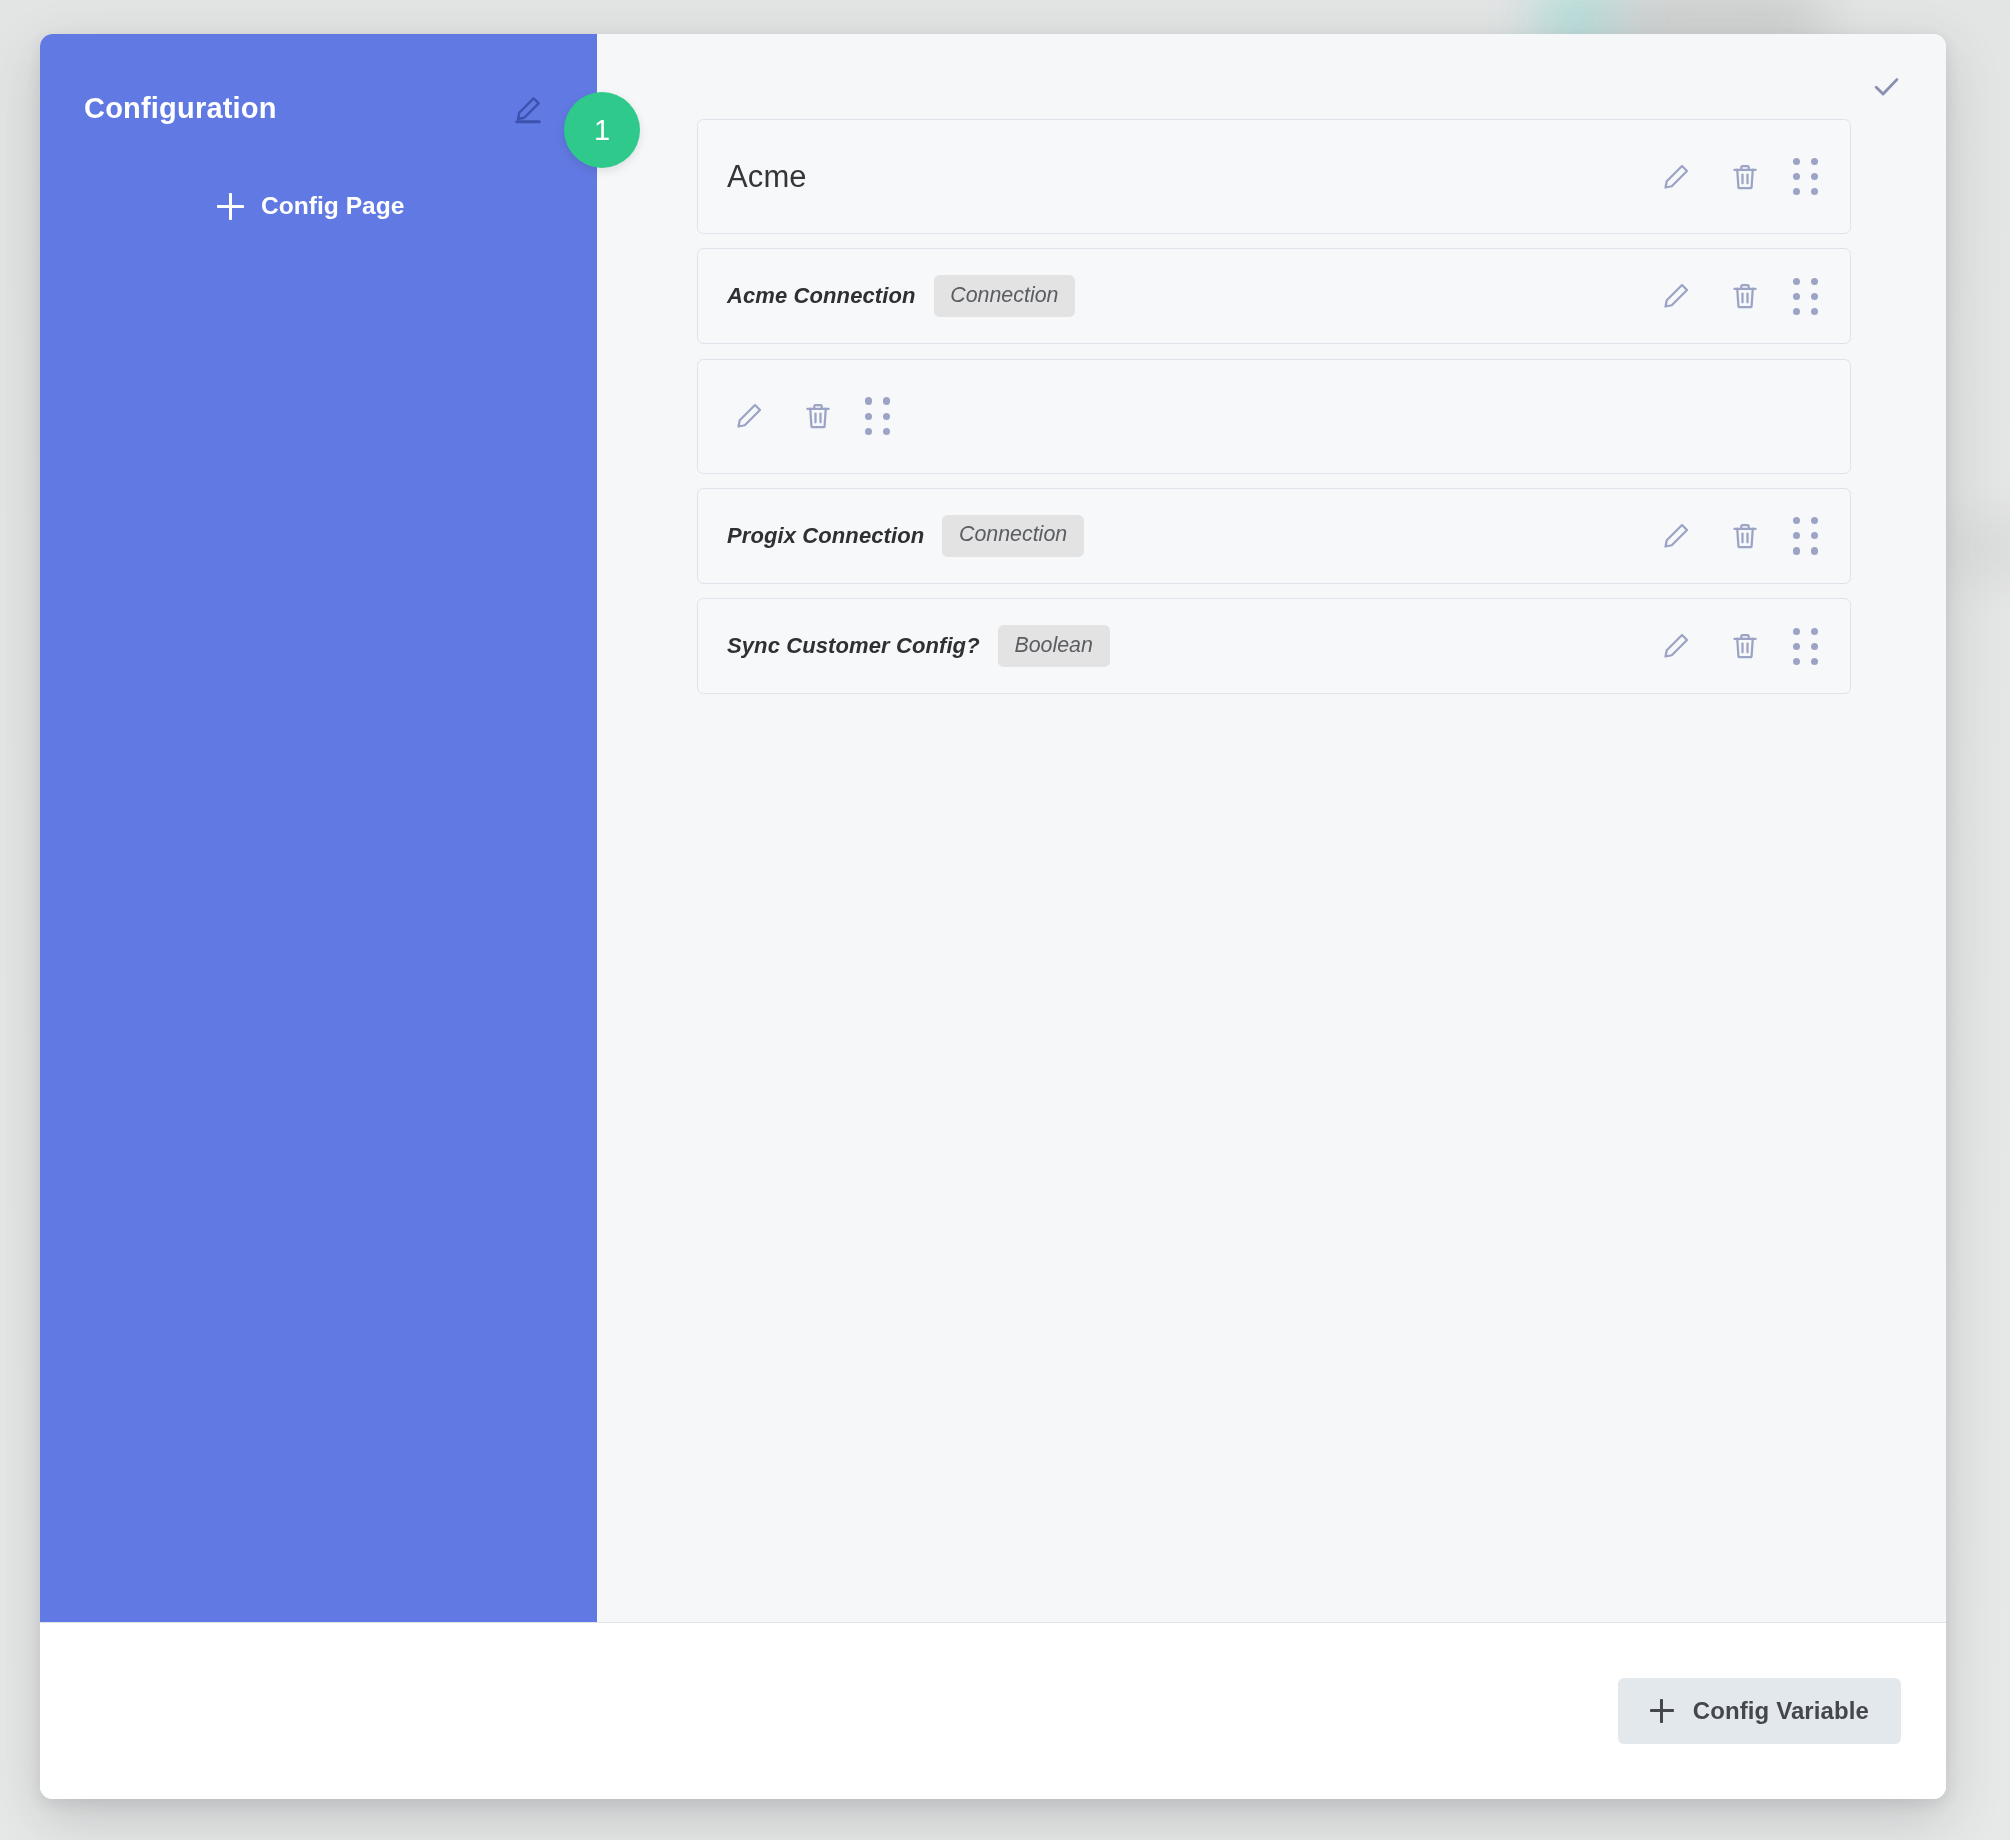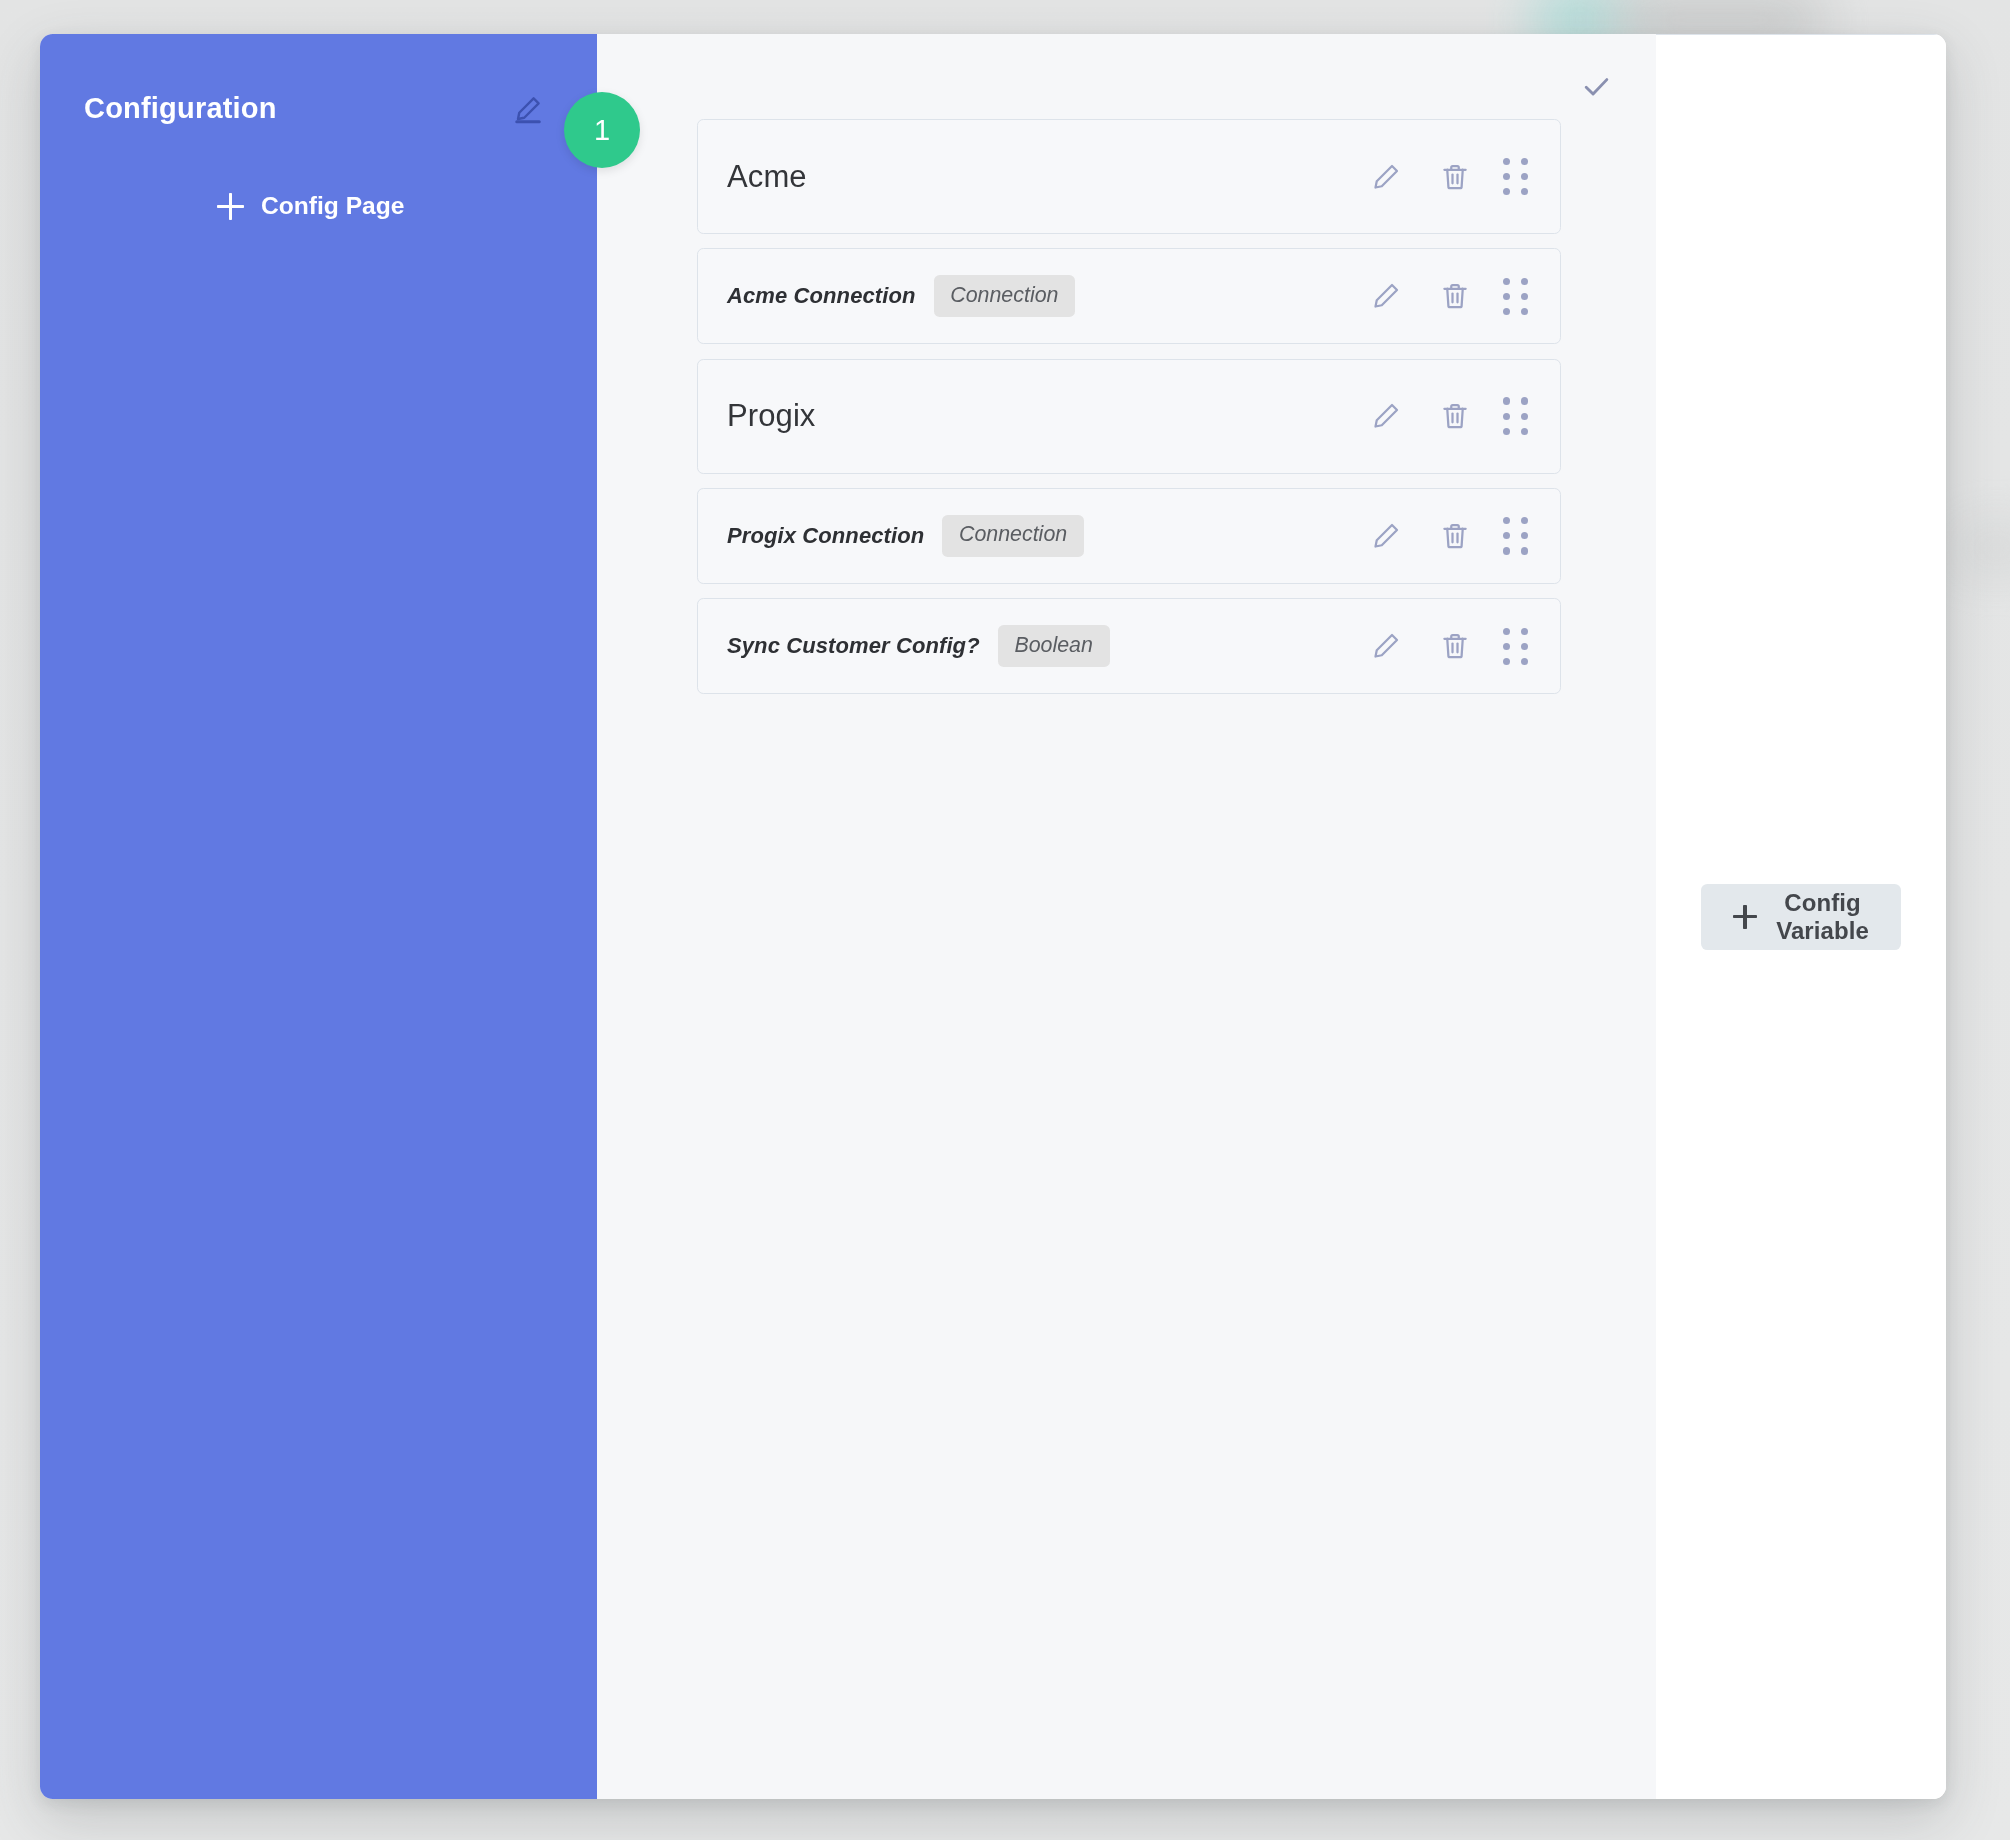--- a/index.html
+++ b/index.html
@@ -37,21 +37,21 @@
     position: absolute;
     left: 40px;
     top: 34px;
     width: 1906px;
     height: 1765px;
     border-radius: 12.7px;
     background: #ffffff;
     box-shadow: 0 20.6px 56px rgba(60,64,70,.20), 0 4.8px 14.3px rgba(60,64,70,.10);
     overflow: hidden;
     display: flex;
-    flex-direction: row;
+    flex-direction: column;
   }
 
   #modal-body {
     flex: 1 1 auto;
     display: flex;
     min-height: 0;
   }
 
   
   #sidebar {
@@ -337,23 +337,20 @@
                 <i></i>
                 <i></i>
                 <i></i>
                 <i></i>
                 <i></i>
                 <i></i>
               </div>
             </div>
           </div>
           <div class="card heading">
-            <div class="card-main">
-              <div class="heading-label">Progix</div>
-            </div>
             <div class="card-actions">
               <div class="icon-btn">
                 <svg width="30" height="30" viewBox="0 0 24 24" fill="none" stroke="#9ca3c4" stroke-width="1.8" stroke-linecap="round" stroke-linejoin="round">
                   <path d="M16.8 3.2l4 4L8.6 19.4l-5 1 1-5z"></path>
                 </svg>
               </div>
               <div class="icon-btn">
                 <svg width="30" height="30" viewBox="0 0 24 24" fill="none" stroke="#9ca3c4" stroke-width="1.8" stroke-linecap="round" stroke-linejoin="round">
                   <polyline points="3.5,6.2 20.5,6.2"></polyline>
                   <path d="M9 6.2V4.3c0-.6.5-1.1 1.1-1.1h3.8c.6 0 1.1.5 1.1 1.1v1.9"></path>

